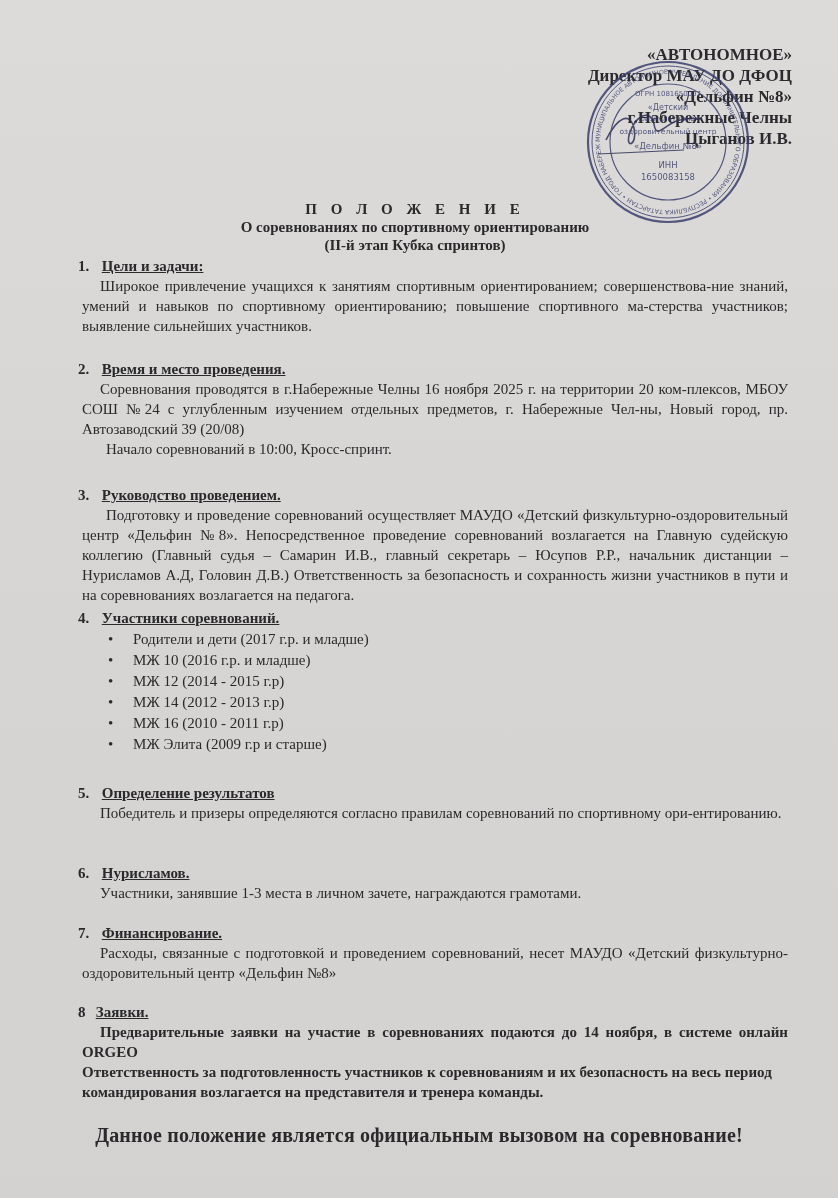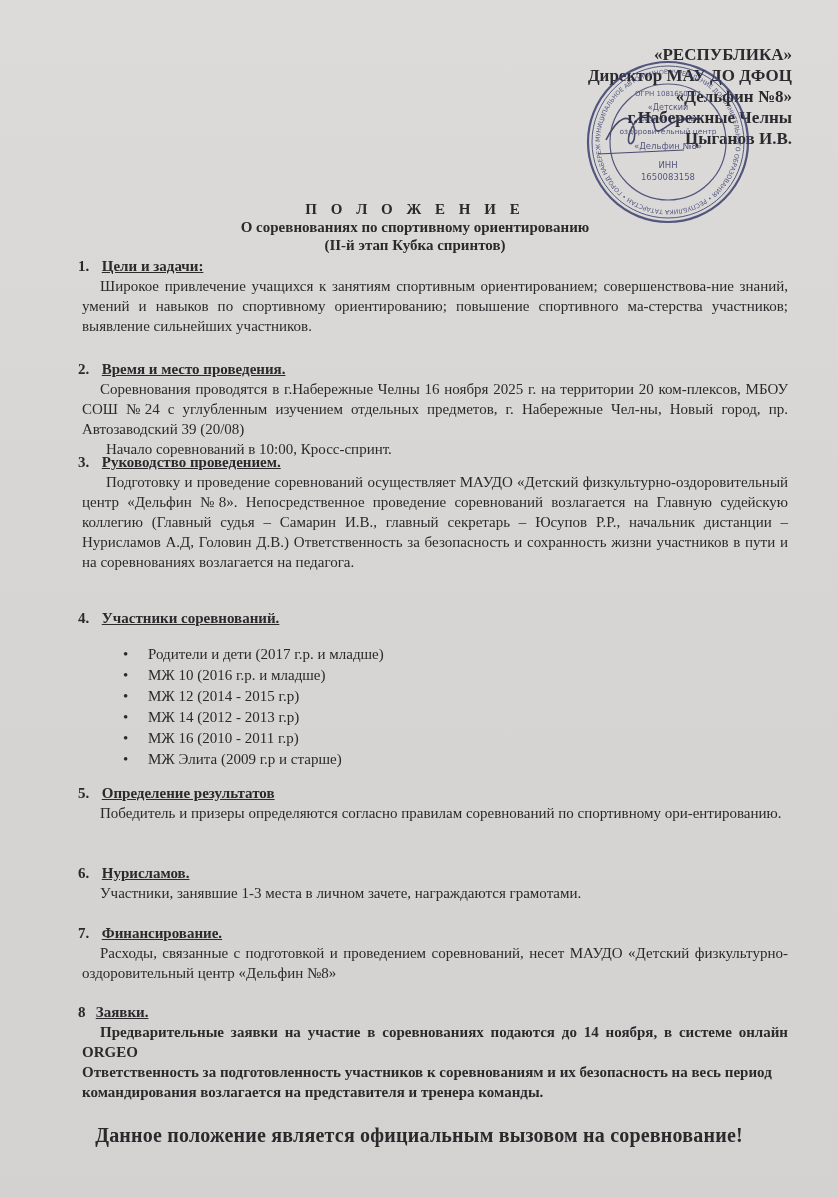--- a/index.html
+++ b/index.html
@@ -26,38 +26,38 @@
     }
     .title-block { position: absolute; left: 0; width: 830px; top: 200px; text-align: center; font-weight: bold; }
     .title-main { font-size: 15px; letter-spacing: 5px; line-height: 18px; }
     .title-sub { font-size: 15px; line-height: 18px; }
     .section { position: absolute; left: 82px; width: 706px; font-size: 15px; line-height: 20px; }
     .sec-head { font-weight: bold; margin-left: -4px; }
     .sec-head .num { display: inline-block; width: 20px; }
     .sec-head .t { text-decoration: underline; }
     .para { text-align: justify; }
     .para .indent { display: inline-block; width: 18px; }
-    ul.bullets { list-style: none; margin: 16px; padding: 0 0 0 25px; }
+    ul.bullets { list-style: none; margin: 1px; padding: 0 0 0 25px; }
     ul.bullets li { position: relative; padding-left: 25px; line-height: 21px; }
     ul.bullets li::before { content: "\2022"; position: absolute; left: 0; top: 0; font-size: 15px; }
     .condensed { font-family: "Liberation Sans Narrow", "Liberation Serif", serif; }
     .bold { font-weight: bold; }
     .italic-bold { font-weight: bold; }
     .final {
       position: absolute; left: 0; width: 838px; top: 1124px; text-align: center;
       font-weight: bold; font-size: 20px; letter-spacing: 0.2px;
     }
   </style>
 </head>
 <body>
 
 <div class="page">
 
   <div class="approve">
-    <div>«РЕСПУБЛИКА»</div>
+    <div>«АВТОНОМНОЕ»</div>
     <div>Директор МАУ ДО ДФОЦ</div>
     <div>«Дельфин №8»</div>
     <div>г.Набережные Челны</div>
     <div>Цыганов И.В.</div>
   </div>
 
   <svg class="stamp" viewBox="0 0 168 168">
     <defs>
       <path id="ringPath" d="M84,84 m-68,0 a68,68 0 1,1 136,0 a68,68 0 1,1 -136,0"></path>
     </defs>
@@ -94,21 +94,21 @@
 
   <div class="section" style="top:359px;">
     <div class="sec-head">
       <span class="num">2.</span>
       <span class="t">Время и место проведения.</span>
     </div>
     <div class="para"><span class="indent"></span><span>Соревнования проводятся в г.Набережные Челны 16 ноября 2025 г. на территории 20 ком-плексов, МБОУ СОШ №24 с углубленным изучением отдельных предметов, г. Набережные Чел-ны, Новый город, пр. Автозаводский 39 (20/08)</span></div>
     <div class="para"><span class="indent" style="width:24px"></span><span>Начало соревнований в 10:00, Кросс-спринт.</span></div>
   </div>
 
-  <div class="section" style="top:452px;">
+  <div class="section" style="top:485px;">
     <div class="sec-head">
       <span class="num">3.</span>
       <span class="t">Руководство проведением.</span>
     </div>
     <div class="para"><span class="indent" style="width:24px"></span><span>Подготовку и проведение соревнований осуществляет МАУДО  «Детский физкультурно-оздоровительный центр «Дельфин №8». Непосредственное проведение соревнований возлагается на Главную судейскую коллегию (Главный судья – Самарин И.В., главный секретарь – Юсупов Р.Р., начальник дистанции – Нурисламов А.Д, Головин Д.В.) Ответственность за безопасность и сохранность жизни участников в пути и на соревнованиях возлагается на педагога.</span></div>
   </div>
 
   <div class="section" style="top:608px;">
     <div class="sec-head">
       <span class="num">4.</span>

